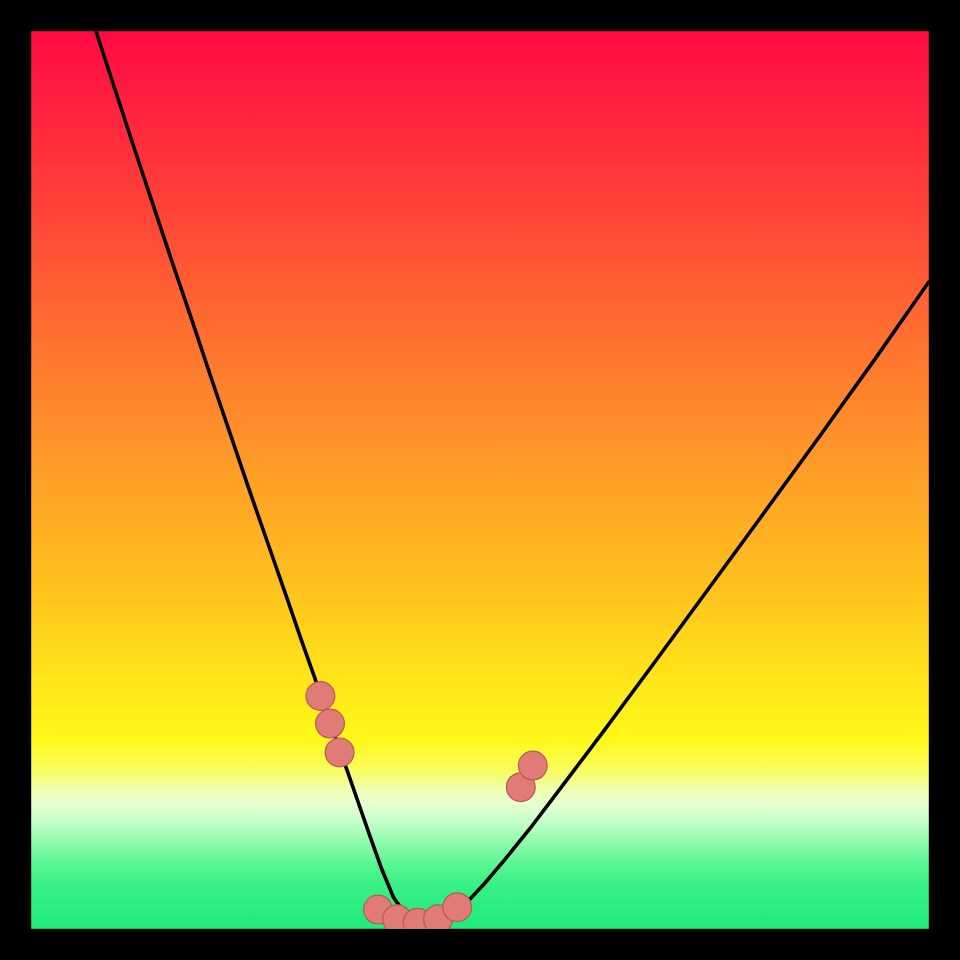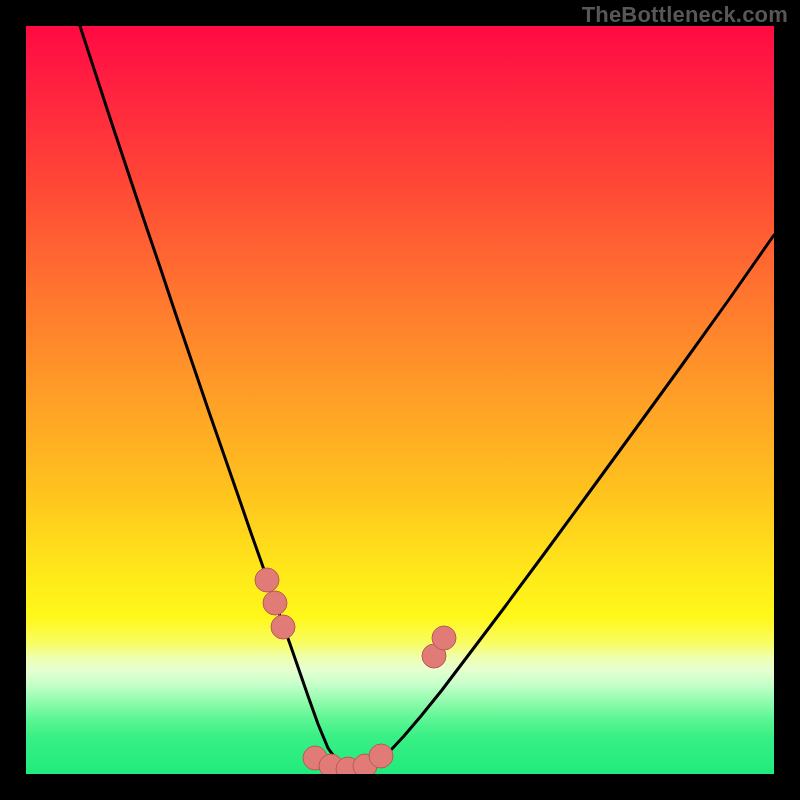--- a/index.html
+++ b/index.html
@@ -79,14 +79,13 @@
         <circle cx="289" cy="732" r="12" fill="#e07b77" stroke="#b85a56" stroke-width="1"></circle>
         <circle cx="305" cy="740" r="12" fill="#e07b77" stroke="#b85a56" stroke-width="1"></circle>
         <circle cx="322" cy="743" r="12" fill="#e07b77" stroke="#b85a56" stroke-width="1"></circle>
         <circle cx="339" cy="740" r="12" fill="#e07b77" stroke="#b85a56" stroke-width="1"></circle>
         <circle cx="355" cy="730" r="12" fill="#e07b77" stroke="#b85a56" stroke-width="1"></circle>
         <circle cx="408" cy="630" r="12" fill="#e07b77" stroke="#b85a56" stroke-width="1"></circle>
         <circle cx="418" cy="612" r="12" fill="#e07b77" stroke="#b85a56" stroke-width="1"></circle>
       </g>
   </svg>
 
-  <div class="attribution">TheBottleneck.com</div>
 </div>
 
 </body></html>

